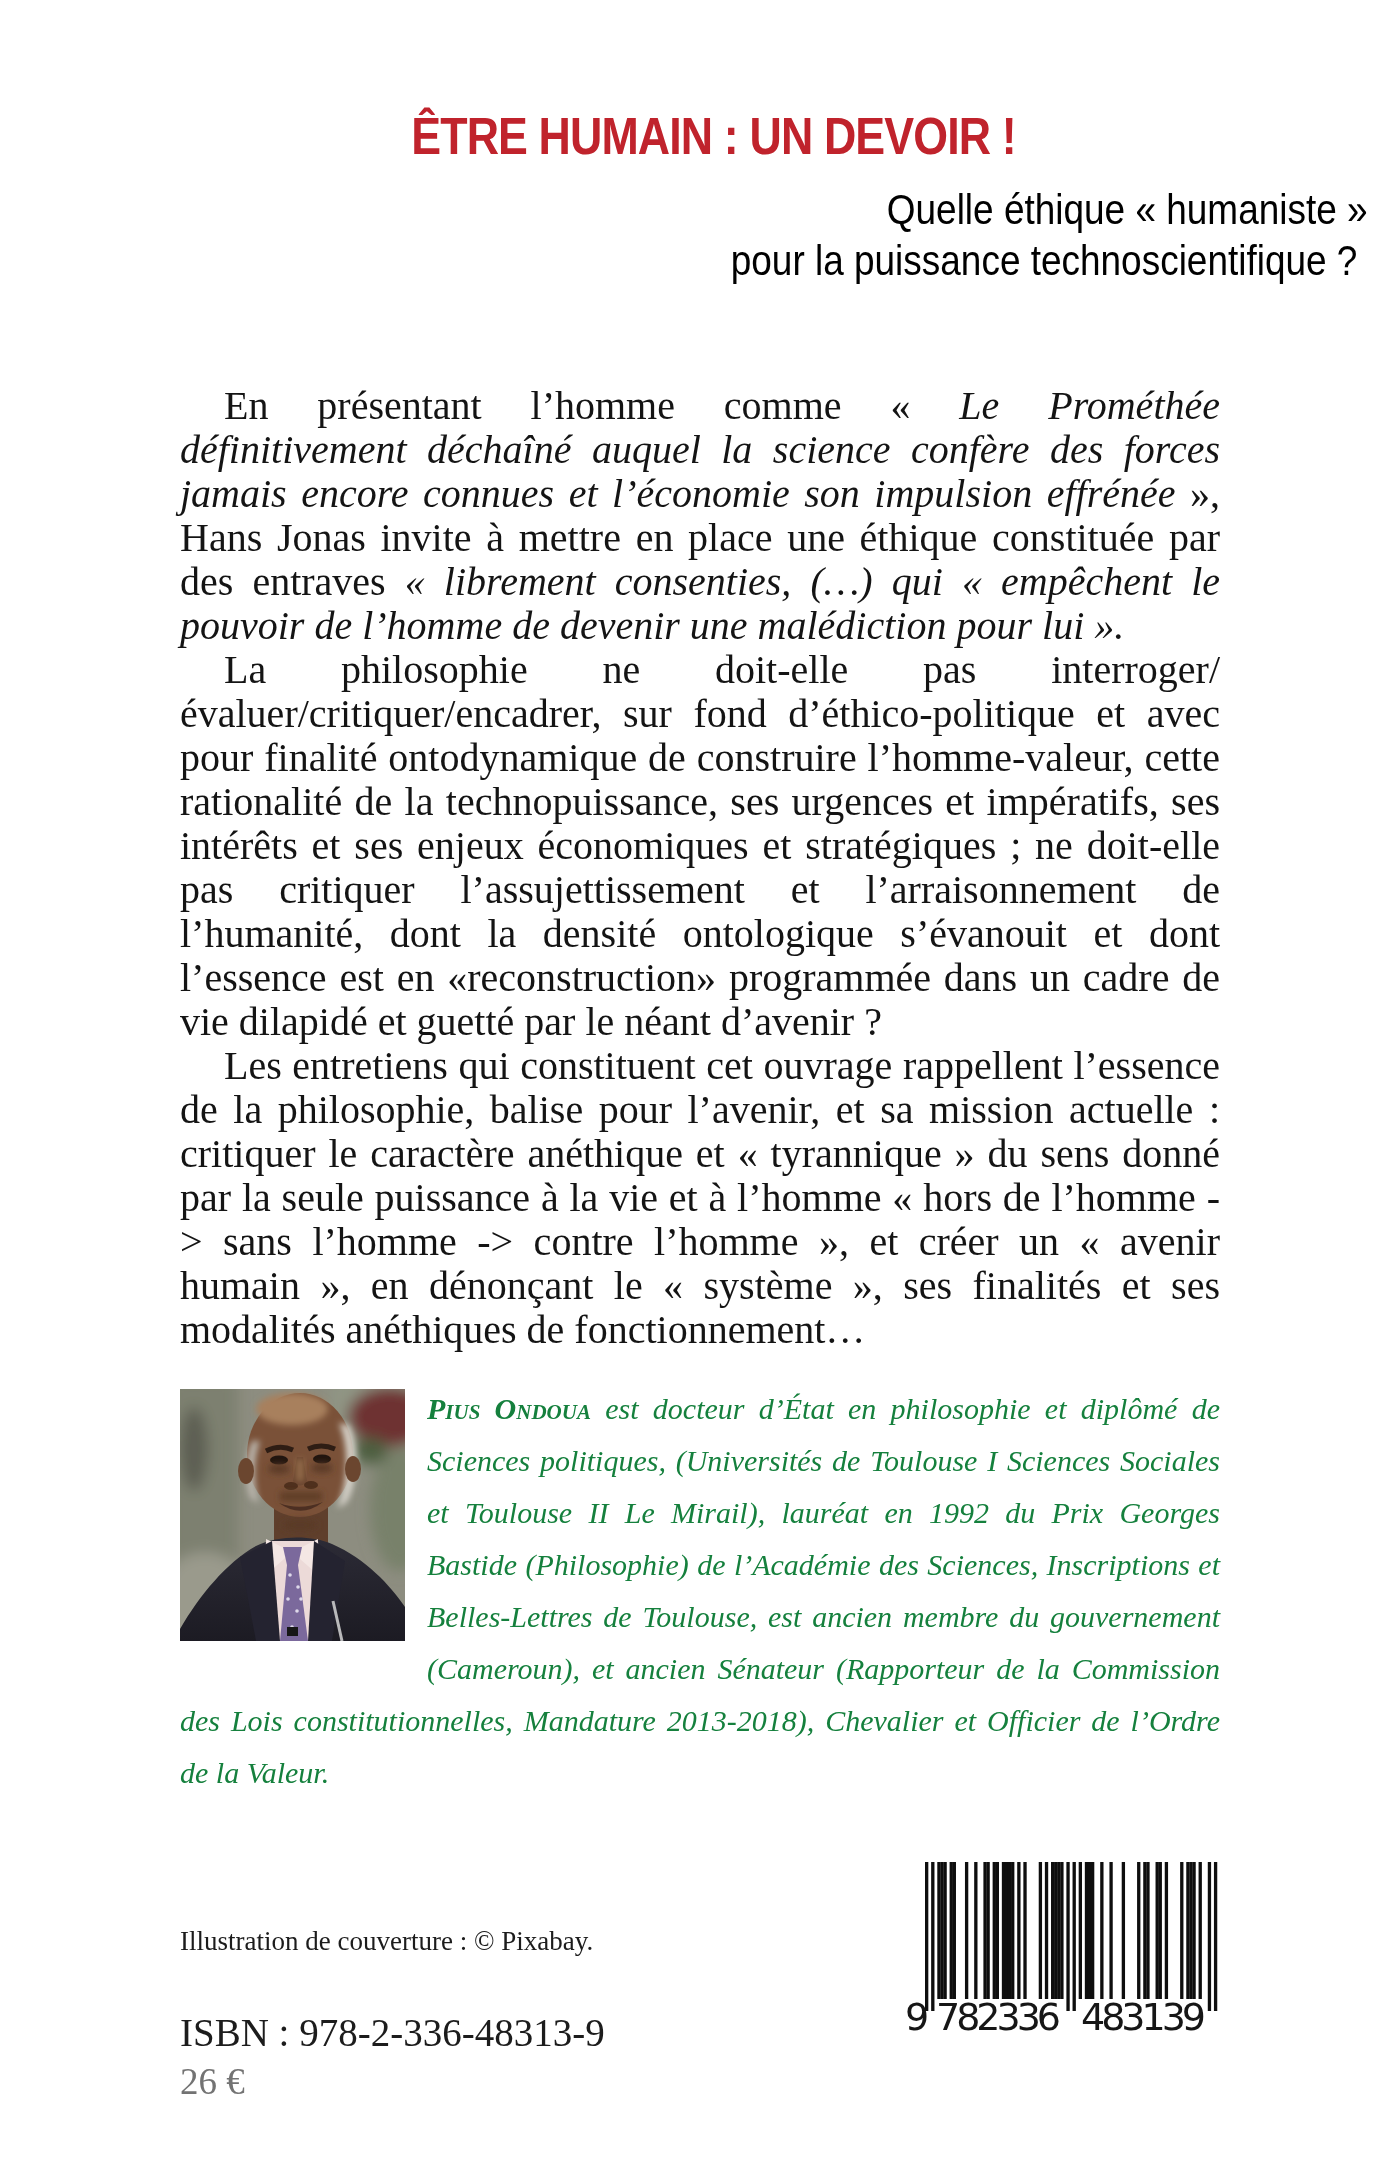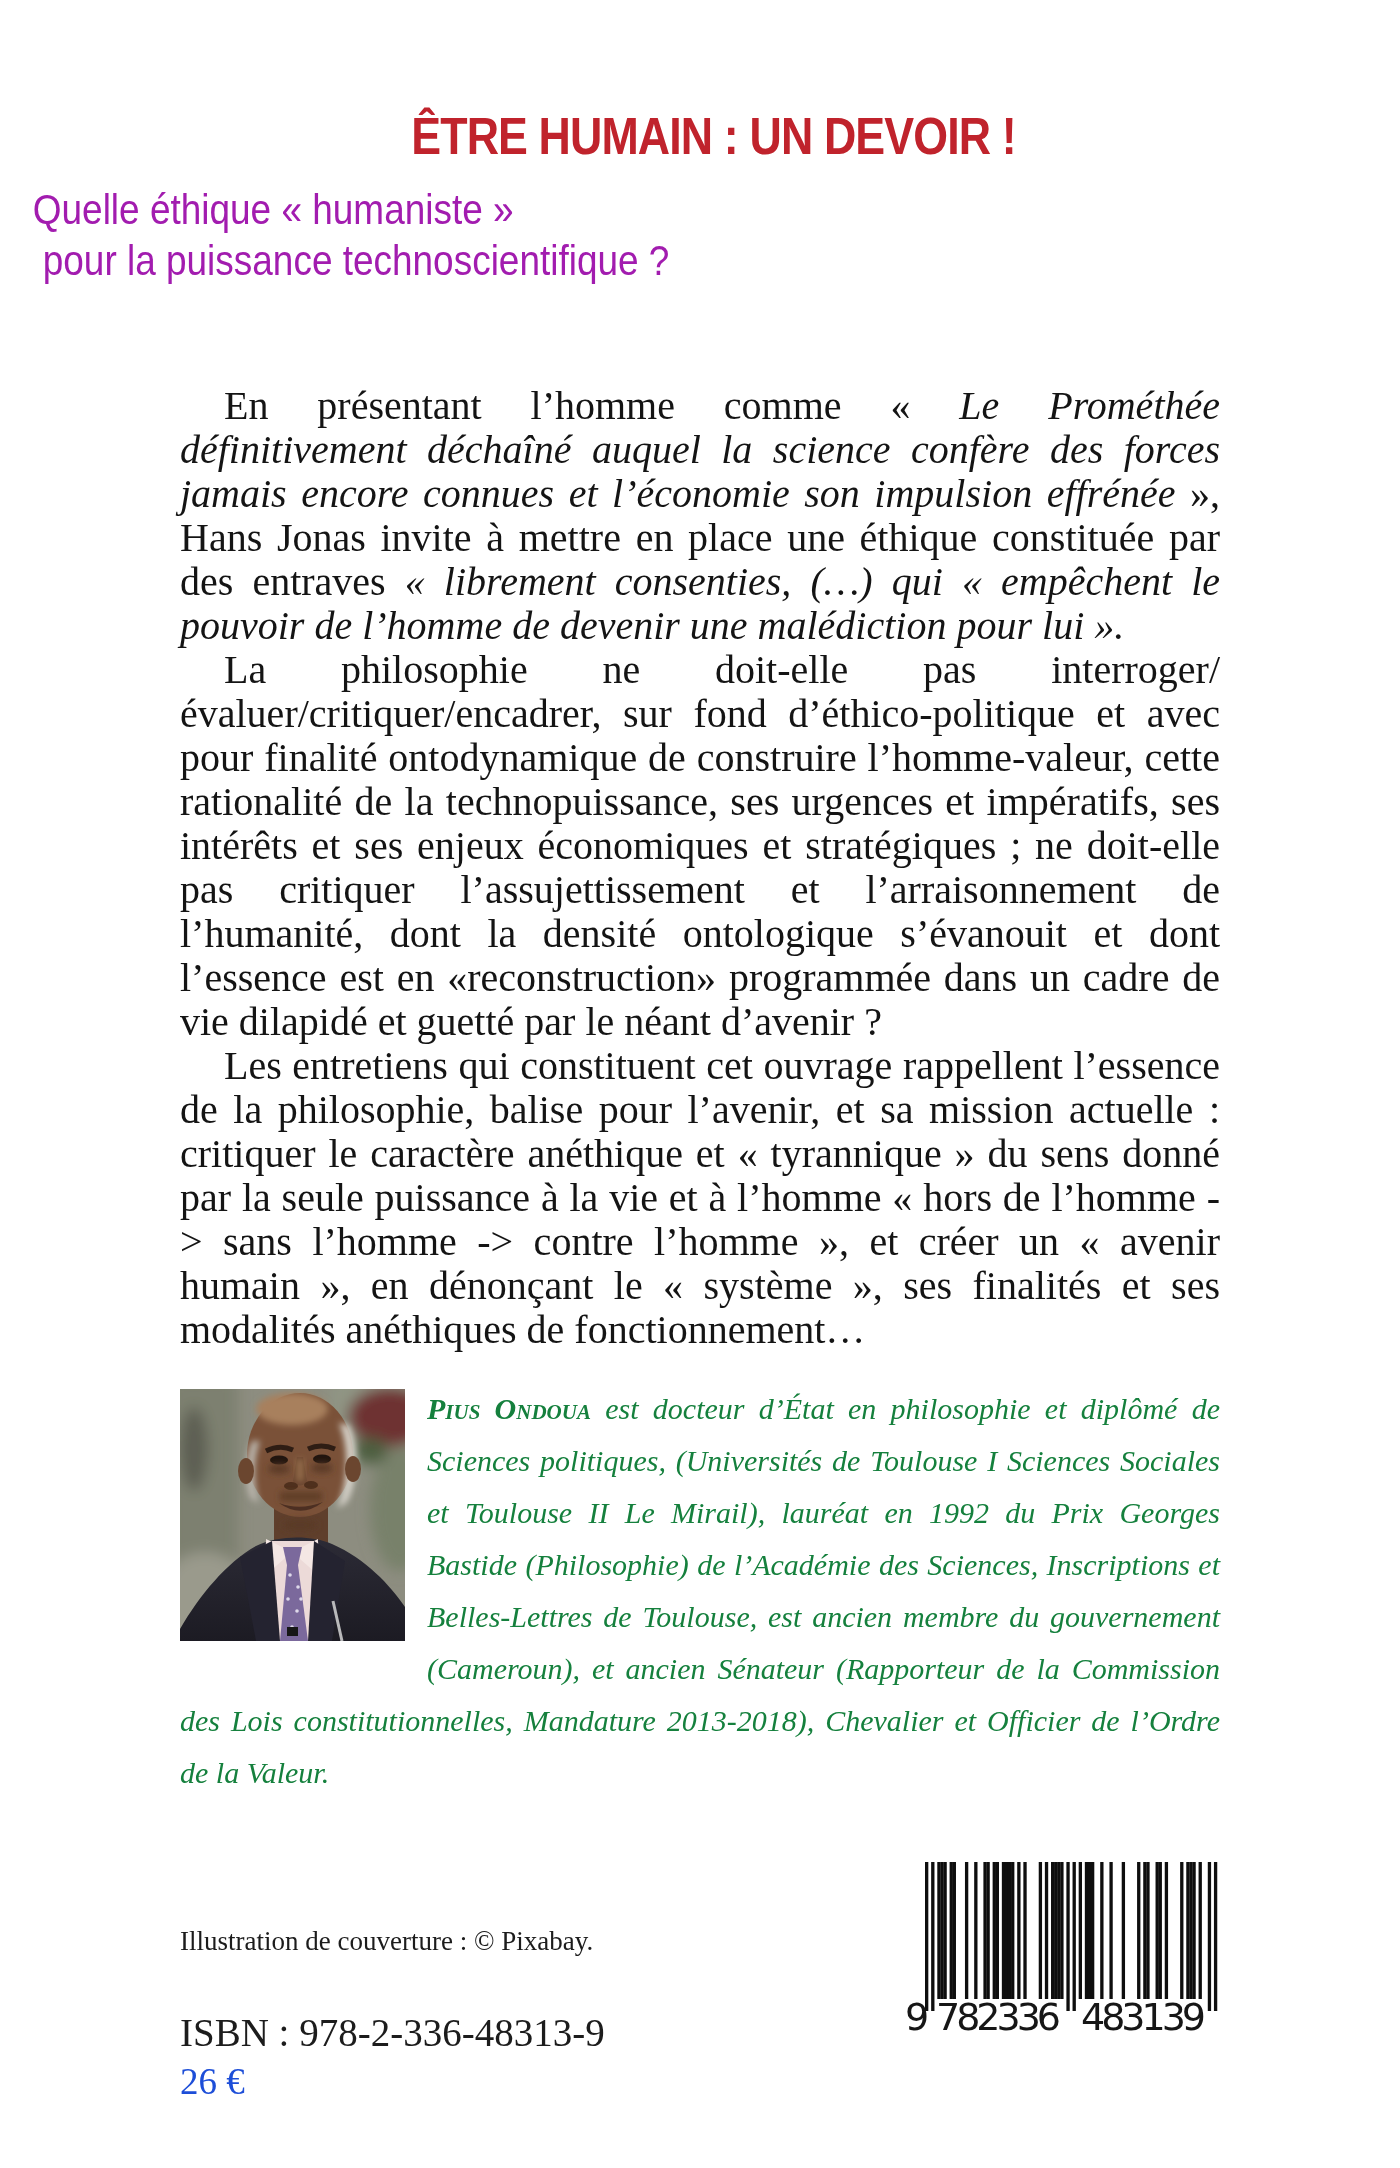--- a/index.html
+++ b/index.html
@@ -2,38 +2,38 @@
 <html><head>
 <meta charset="utf-8">
 <style>
   html,body{margin:0;padding:0;background:#ffffff;}
   .page{position:relative;width:1400px;height:2168px;background:#ffffff;overflow:hidden;
         font-family:"Liberation Serif",serif;color:#111;}
   
   .title{position:absolute;top:108px;left:0;width:100%;margin:0;text-align:center;
          font-family:"Liberation Sans",sans-serif;font-weight:700;font-size:52px;line-height:56px;padding-left:13px;}
   .condense{display:inline-block;transform:scaleX(.86);transform-origin:50% 50%;letter-spacing:-1px;}
-  .subtitle{position:absolute;top:184px;left:0;width:100%;text-align:left;
+  .subtitle{position:absolute;top:184px;left:0;width:100%;text-align:right;
             font-family:"Liberation Sans",sans-serif;font-weight:400;font-size:42px;
-            line-height:51px;color:#a21caf;}
+            line-height:51px;color:#000000;}
   .subtitle .condense{transform:scaleX(.88);letter-spacing:0;}
   
   .body-text{position:absolute;left:180px;top:384px;width:1040px;text-align:justify;
              font-size:40px;line-height:44px;color:#141414;}
   .body-para{margin:0;text-indent:44px;}
   .it{font-style:italic;}
   
   .bio{position:absolute;left:180px;top:1383px;width:1040px;text-align:justify;
        font-style:italic;font-size:30px;line-height:52px;color:#15803d;}
   .photo-float{float:left;width:225px;height:252px;margin:6px 22px 14px 0;}
   .bio-name{font-weight:700;font-variant:small-caps;}
   
   .credit{position:absolute;left:180px;top:1926px;font-size:27px;color:#1c1c1c;text-align:center;}
   .isbn{position:absolute;left:180px;top:2010px;font-size:39px;color:#1c1c1c;}
-  .price{position:absolute;left:180px;top:2060px;font-size:37px;color:#1d4ed8;}
+  .price{position:absolute;left:180px;top:2060px;font-size:37px;color:#737373;}
   .barcode{position:absolute;left:878px;top:1858px;width:350px;height:185px;}
   .barcode svg{display:block;}
   .barcode rect{fill:#0e0e0e;}
   .barcode text{fill:#161616;font-family:"DejaVu Sans",sans-serif;}
 </style>
 </head>
 <body>
 
 <div class="page">
 

